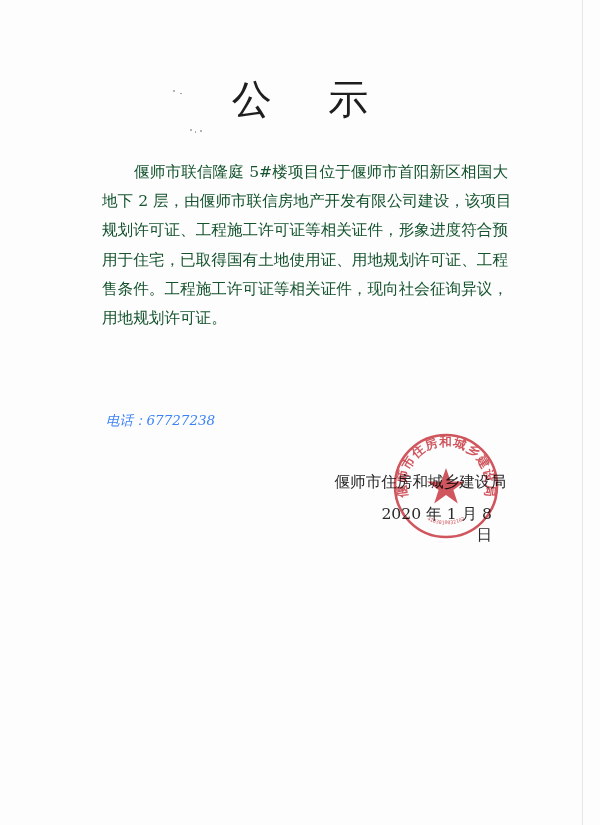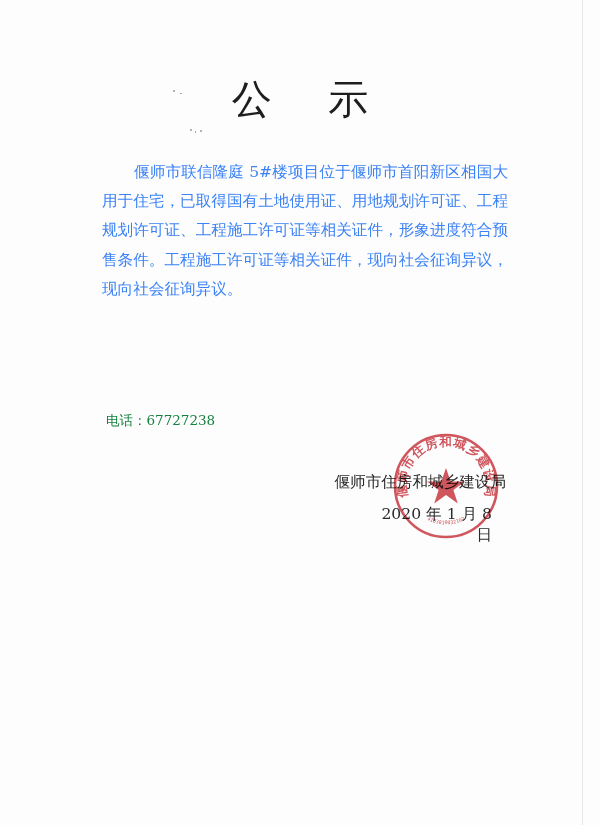--- a/index.html
+++ b/index.html
@@ -45,40 +45,41 @@
       background: #9a9a9a;
       border-radius: 1px;
     }
     .body-text {
       position: absolute;
       left: 102px;
       top: 158px;
       width: 406px;
       font-size: 15.6px;
       line-height: 29.2px;
-      color: #3b82f6;
+      color: #14532d;
     }
     .body-text .line {
       display: block;
       white-space: nowrap;
       text-align: justify;
       text-align-last: justify;
     }
     .body-text .line.first {
       padding-left: 32px;
     }
     .body-text .line.last {
       text-align-last: left;
     }
     .phone {
       position: absolute;
       left: 106px;
       top: 412px;
       font-size: 13.5px;
-      color: #15803d;
+      color: #3b82f6;
+      font-style: italic;
     }
     .signature {
       position: absolute;
       left: 330px;
       top: 472px;
       width: 176px;
       text-align: right;
       font-size: 15.6px;
       color: #2a2a2a;
       z-index: 1;
@@ -114,24 +115,25 @@
   <div class="speck" style="left:173px;top:90px;width:2px;height:2px;"></div>
   <div class="speck" style="left:180px;top:93px;width:2px;height:1px;"></div>
   <div class="speck" style="left:190px;top:129px;width:2px;height:2px;"></div>
   <div class="speck" style="left:195px;top:131px;width:1px;height:2px;"></div>
   <div class="speck" style="left:200px;top:130px;width:2px;height:2px;"></div>
 
   <div class="title">公 示</div>
 
   <div class="body-text">
     <span class="line first">偃师市联信隆庭 5#楼项目位于偃师市首阳新区相国大</span>
+    <span class="line">地下 2 层，由偃师市联信房地产开发有限公司建设，该项目</span>
+    <span class="line">规划许可证、工程施工许可证等相关证件，形象进度符合预</span>
     <span class="line">用于住宅，已取得国有土地使用证、用地规划许可证、工程</span>
-    <span class="line">规划许可证、工程施工许可证等相关证件，形象进度符合预</span>
     <span class="line">售条件。工程施工许可证等相关证件，现向社会征询异议，</span>
-    <span class="line last">现向社会征询异议。</span>
+    <span class="line last">用地规划许可证。</span>
   </div>
 
   <div class="phone">
     <span>电话：</span><span>67727238</span>
   </div>
 
   <div class="signature">偃师市住房和城乡建设局</div>
   <div class="date">2020 年 1 月 8 日</div>
 
   <svg class="stamp" viewBox="0 0 108 108" xmlns="http://www.w3.org/2000/svg">

